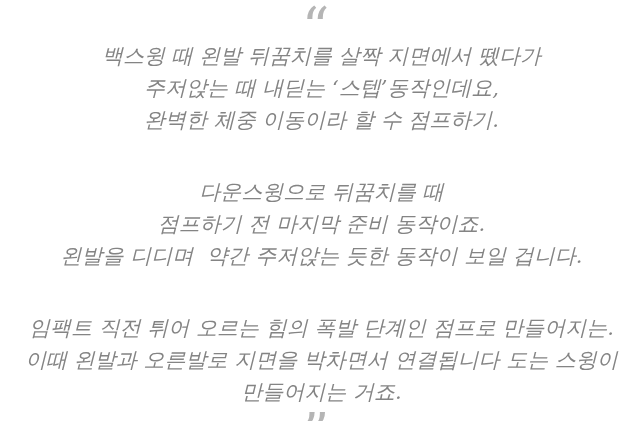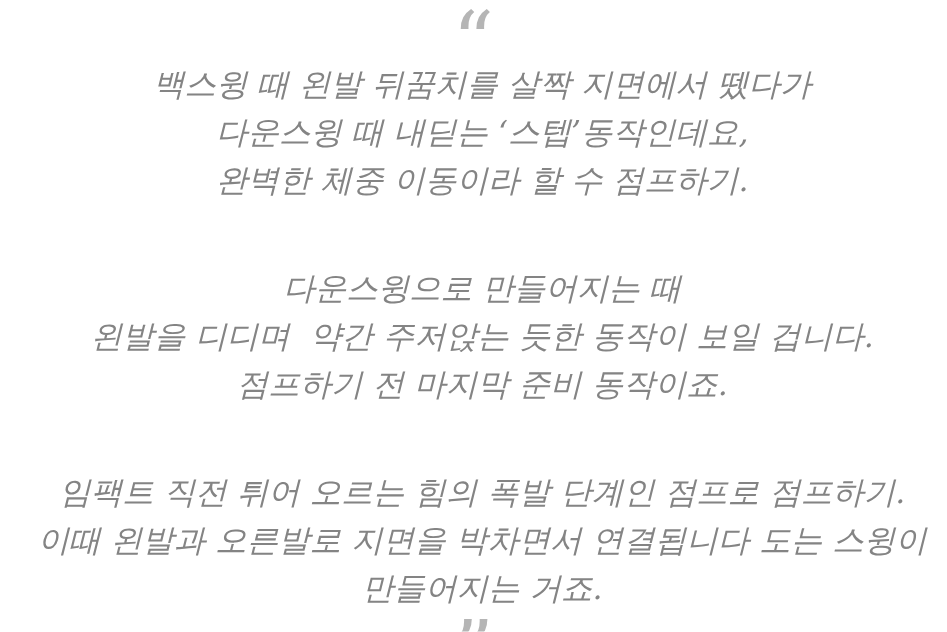--- a/index.html
+++ b/index.html
@@ -60,32 +60,32 @@
 <body>
 
 <div class="page">
 
   <div class="mark open">“</div>
 
   <div class="quote-body">
 
     <p class="para">
       <span class="line">백스윙 때 왼발 뒤꿈치를 살짝 지면에서 뗐다가</span>
-      <span class="line">다운스윙 때 내딛는 ‘스텝’동작인데요,</span>
+      <span class="line">주저앉는 때 내딛는 ‘스텝’동작인데요,</span>
       <span class="line">완벽한 체중 이동이라 할 수 점프하기.</span>
     </p>
 
     <p class="para">
-      <span class="line">다운스윙으로 만들어지는 때</span>
+      <span class="line">다운스윙으로 뒤꿈치를 때</span>
+      <span class="line">점프하기 전 마지막 준비 동작이죠.</span>
       <span class="line">왼발을 디디며  약간 주저앉는 듯한 동작이 보일 겁니다.</span>
-      <span class="line">점프하기 전 마지막 준비 동작이죠.</span>
     </p>
 
     <p class="para last">
-      <span class="line">임팩트 직전 튀어 오르는 힘의 폭발 단계인 점프로 점프하기.</span>
+      <span class="line">임팩트 직전 튀어 오르는 힘의 폭발 단계인 점프로 만들어지는.</span>
       <span class="line">이때 왼발과 오른발로 지면을 박차면서 연결됩니다 도는 스윙이 만들어지는 거죠.</span>
     </p>
 
   </div>
 
   <div class="mark close">”</div>
 
 </div>
 
 </body></html>

